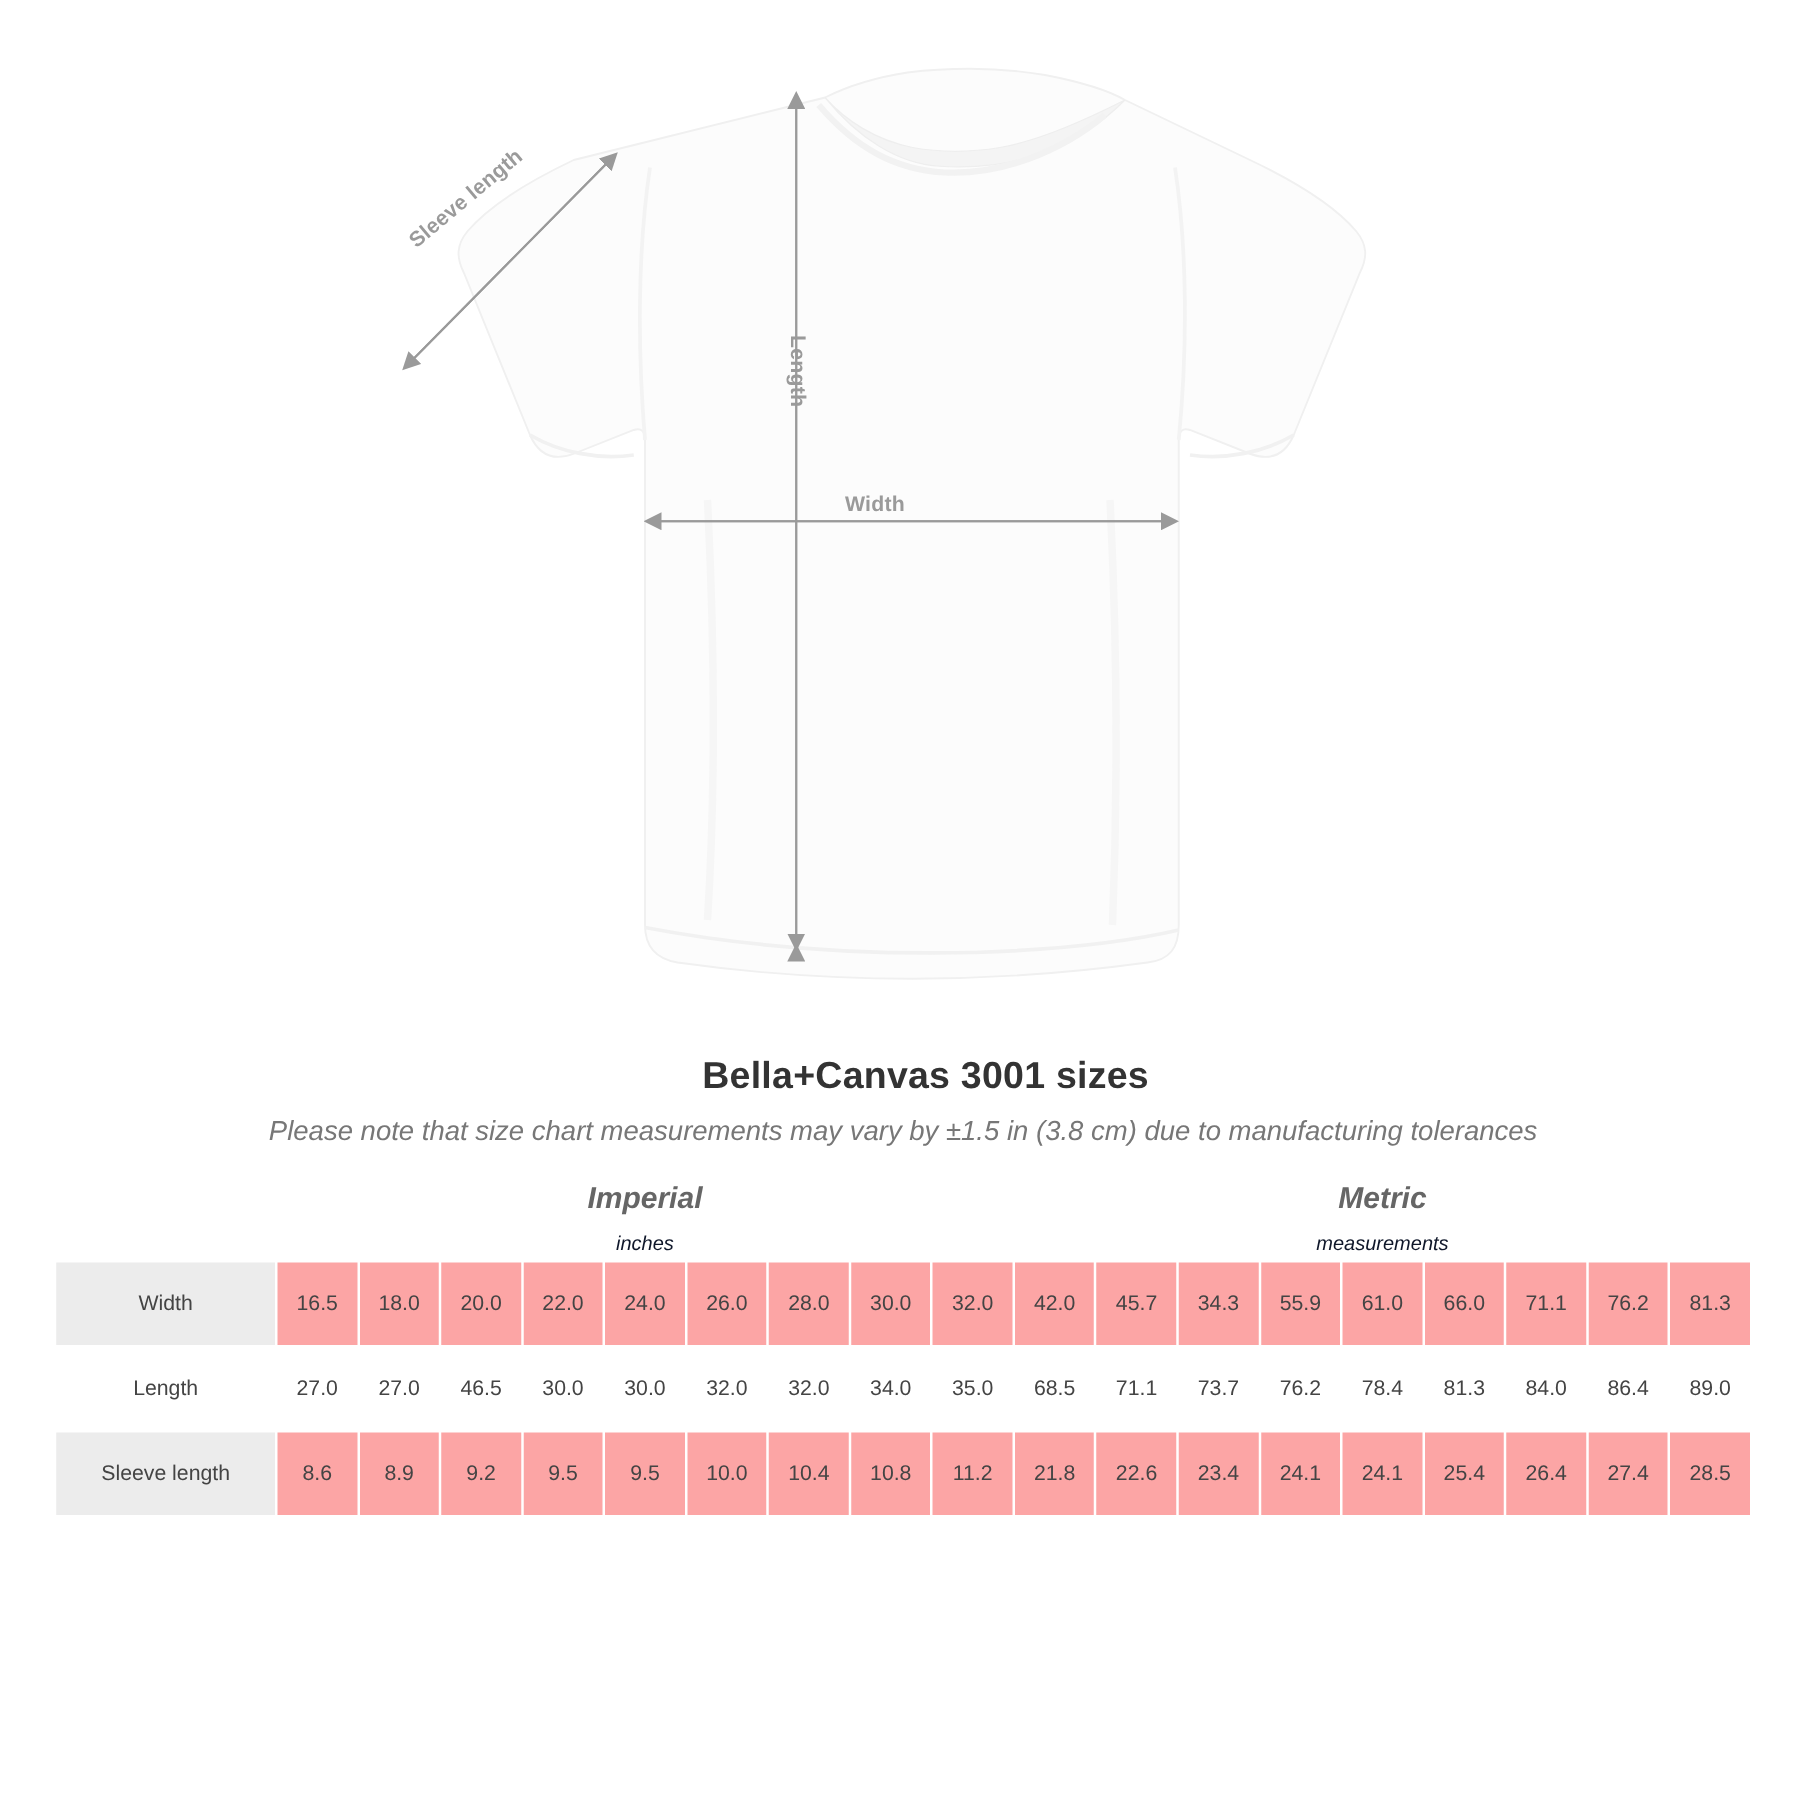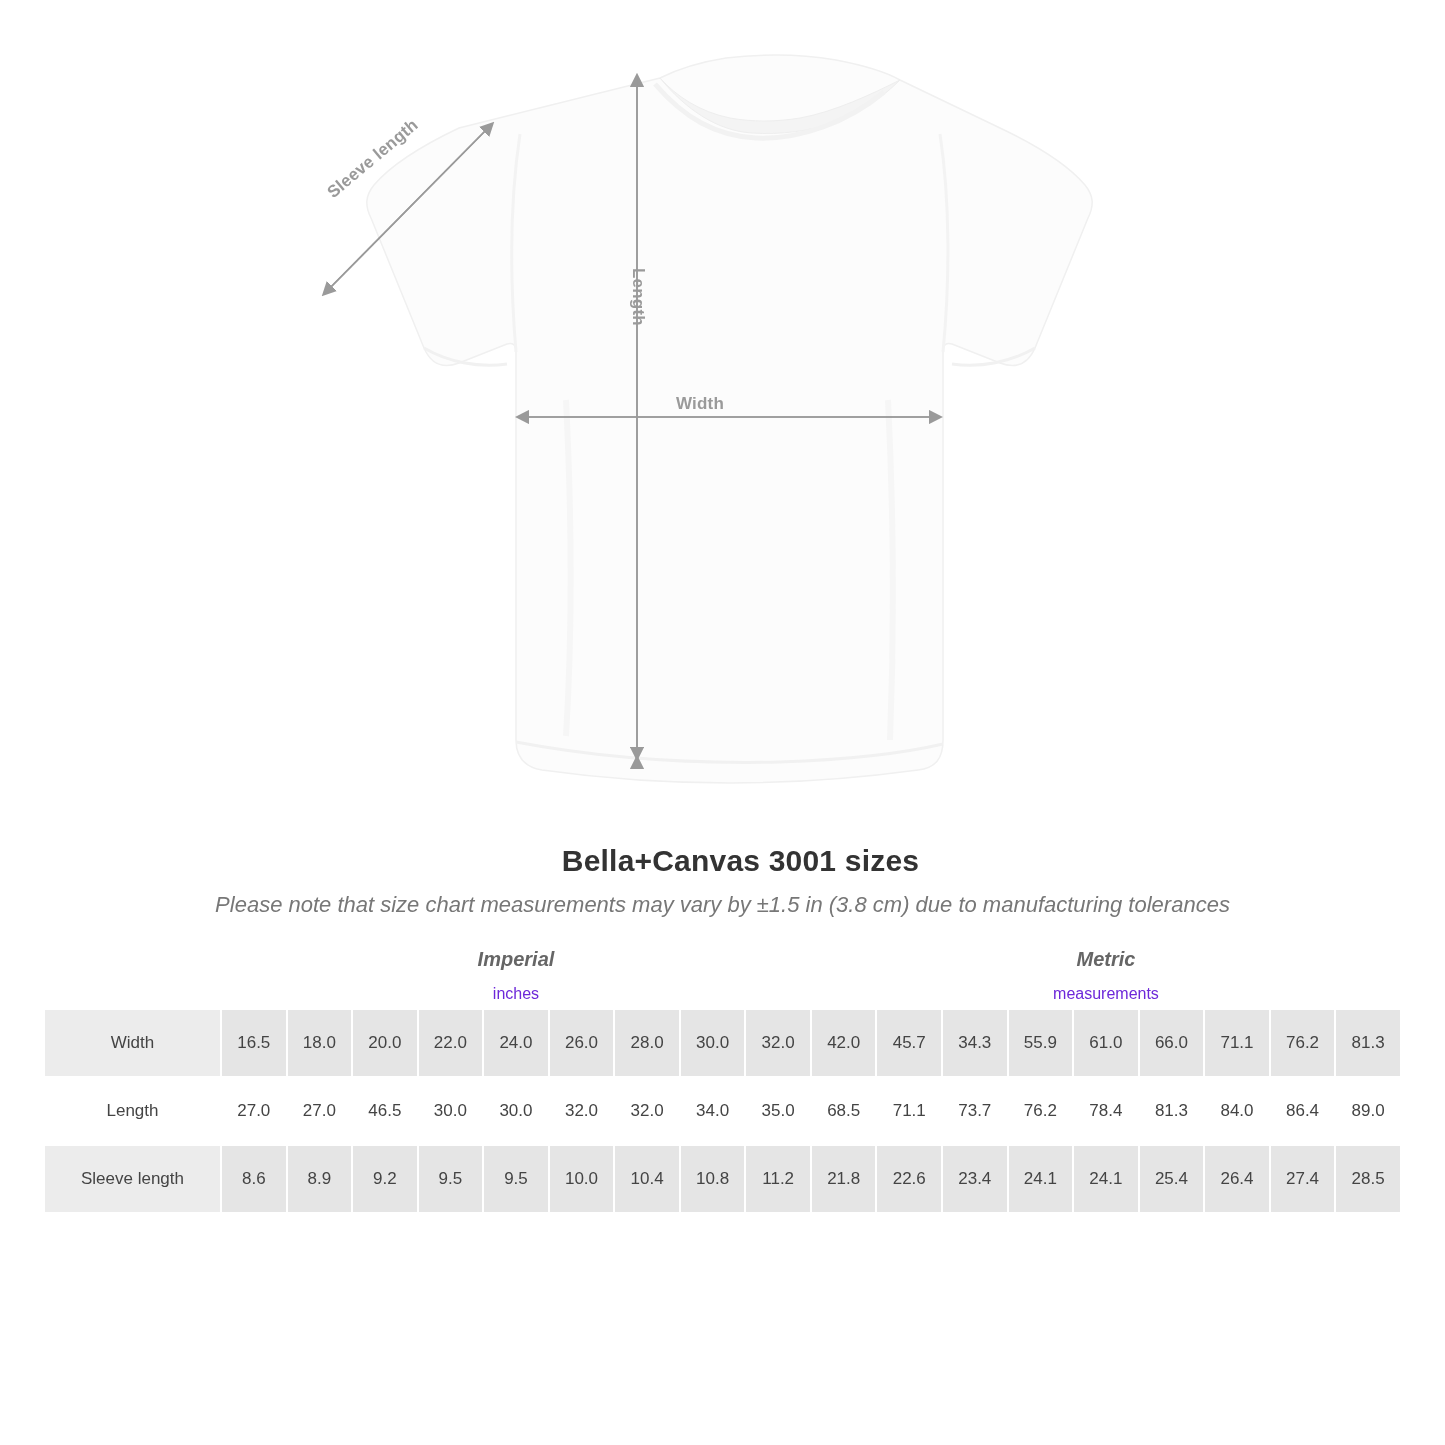--- a/index.html
+++ b/index.html
@@ -94,38 +94,39 @@
     font-weight: normal;
     height: 66px;
     padding: 0;
   }
   .unitbar td {
     background: #e8e8e8;
     height: 110px;
     vertical-align: middle;
   }
   .unit-name {
-    font-size: 20px;
+    font-size: 24px;
     font-style: italic;
     font-weight: bold;
     color: #666666;
   }
   .unit-sub {
     font-size: 16px;
-    color: #6d28d9;
+    font-style: italic;
+    color: #0f172a;
     margin-top: 14px;
   }
   .rowlabel {
     font-weight: bold;
     color: #333333;
     font-size: 17px;
     width: 175px;
   }
   tr.shaded td {
-    background: #e5e5e5;
+    background: #fca5a5;
   }
   tr.plain td {
     background: #ffffff;
   }
   .hdr td {
     background: #ffffff;
     font-weight: bold;
     color: #333333;
   }
   .hdr td.rowlabel {

